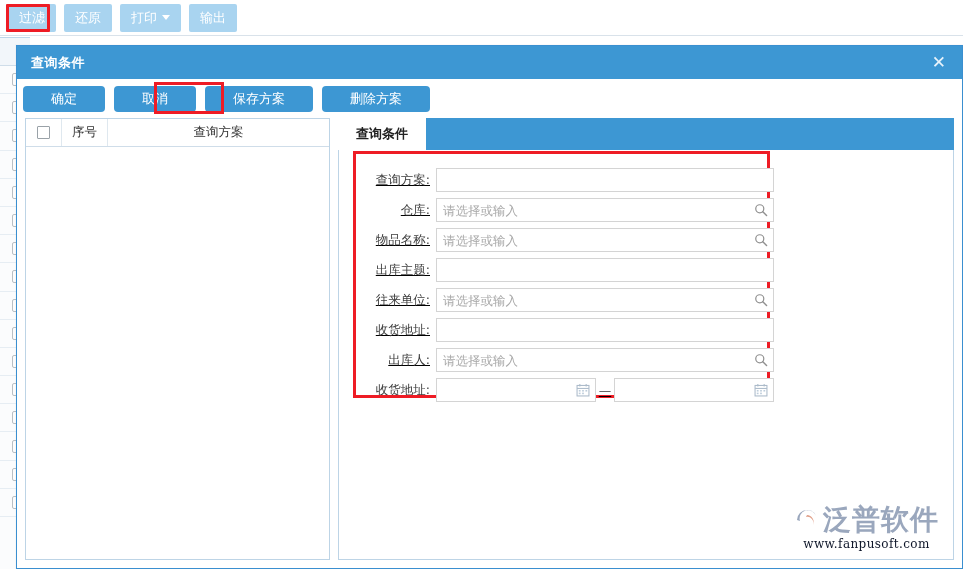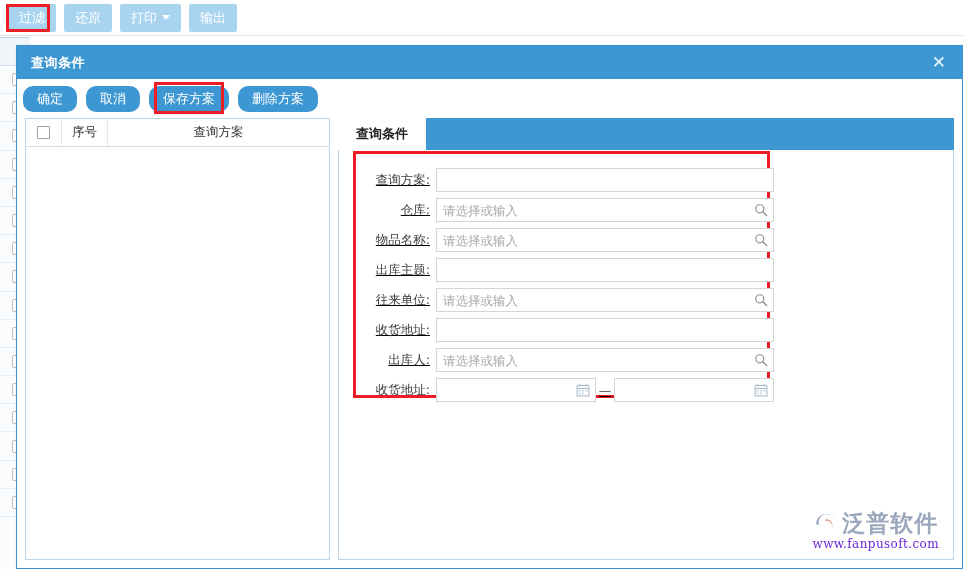--- a/index.html
+++ b/index.html
@@ -124,24 +124,24 @@
     display: flex; align-items: center;
     padding-left: 6px;
     gap: 9px;
     position: relative;
   }
   .act-btn {
     height: 26px;
     background: #3d97d3;
     color: #ffffff;
     border: none;
-    border-radius: 10px;
+    border-radius: 4px;
     font-size: 13px;
     font-family: "DejaVu Sans", "Liberation Sans", sans-serif;
-    padding: 0 14px;
+    padding: 0 28px;
     cursor: pointer;
     white-space: nowrap;
   }
   .anno-save {
     position: absolute;
     left: 137px; top: 3px;
     width: 70px; height: 32px;
     border: 3px solid #ee1c25;
     pointer-events: none;
   }
@@ -285,29 +285,29 @@
   .watermark {
     position: absolute;
     right: 14px; bottom: 8px;
     display: flex; flex-direction: column;
     align-items: center;
     pointer-events: none;
     user-select: none;
   }
   .wm-top { display: flex; align-items: center; gap: 3px; }
   .wm-text {
-    font-size: 23px;
+    font-size: 28px;
     color: #9aa7bd;
     font-weight: bold;
     letter-spacing: 1px;
     font-family: "DejaVu Sans", "Liberation Sans", sans-serif;
   }
   .wm-url {
     font-size: 12px;
-    color: #6d28d9;
+    color: #0f172a;
     letter-spacing: .4px;
     font-family: "DejaVu Serif", "Liberation Serif", serif;
     margin-top: -2px;
   }
 </style>
 </head>
 <body>
 
 <div id="app">
 

